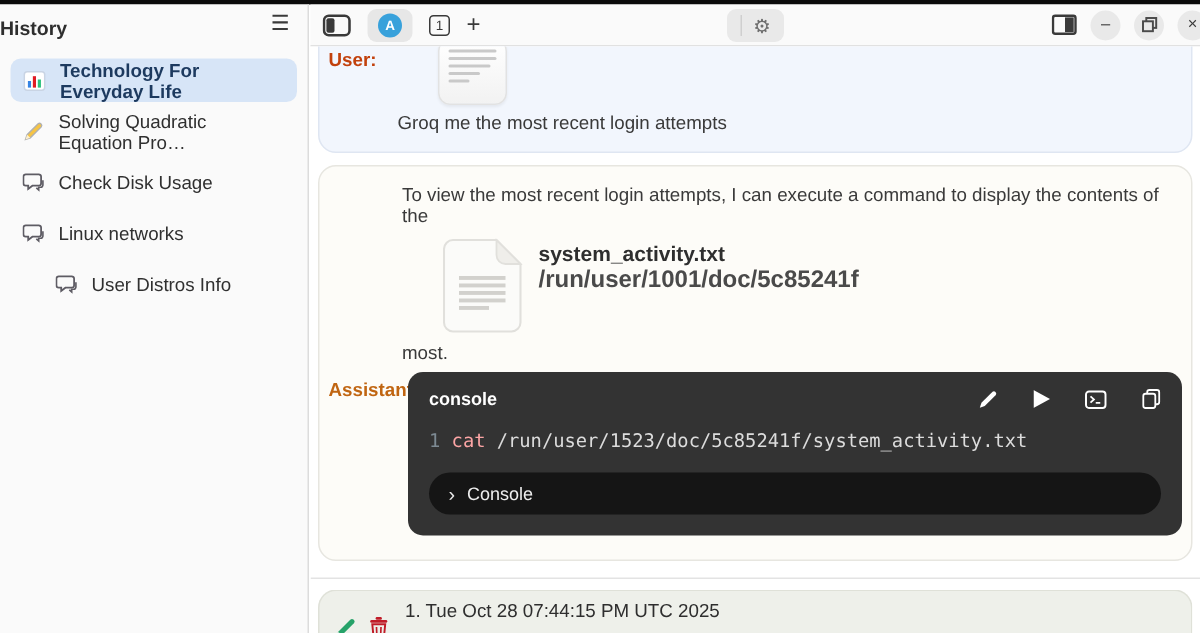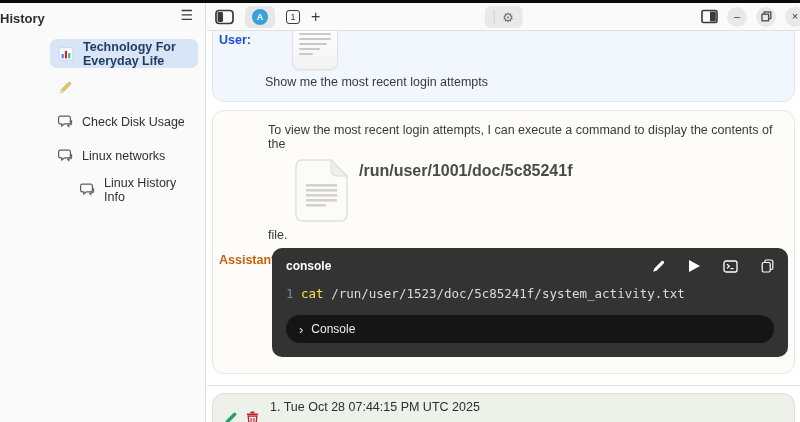--- a/index.html
+++ b/index.html
@@ -7,21 +7,21 @@
   body { font-family:"Liberation Sans", sans-serif; background:#ffffff; }
   .screen { position:relative; width:800px; height:422px; overflow:hidden; background:#ffffff; }
 
   .top-strip { position:absolute; left:0; top:0; width:800px; height:3px; background:#0b0b0b; }
 
   
   .sidebar { position:absolute; left:0; top:3px; bottom:0; width:206px; background:#fafafa; border-right:1px solid #dcdcdc; }
   .sidebar-header { position:relative; height:30px; display:flex; align-items:center; justify-content:flex-start; }
   .sidebar-title { font-size:13px; font-weight:700; color:#2e2e2e; }
   .hamburger { position:absolute; right:12px; top:5px; font-size:14px; color:#3a3a3a; background:none; border:none; cursor:pointer; line-height:1; }
-  .side-items { padding:6px 7px 0 7px;margin-left:43px; }
+  .side-items { padding:6px 7px 0 7px; }
   .side-item { display:flex; align-items:center; gap:9px; height:29px; margin-bottom:5px; padding:0 8px; border-radius:7px; font-size:12.5px; color:#303030; cursor:pointer; }
   .side-item.selected { background:#d7e5f7; font-weight:700; color:#1d3a5f; }
   .side-item.indent { margin-left:22px; }
   .side-item svg { flex:0 0 auto; }
 
   
   .headerbar { position:absolute; left:207px; top:3px; right:0; height:28px; background:#fafafa; border-bottom:1px solid #e1e1e1; display:flex; align-items:center; padding:0 8px; }
   .hb-left { display:flex; align-items:center; gap:11px; }
   .icon-btn { background:none; border:none; display:flex; align-items:center; justify-content:center; cursor:pointer; padding:0; }
   .tab-pill { width:30px; height:22px; background:#e7e7e7; border-radius:6px; display:flex; align-items:center; justify-content:center; border:none; cursor:pointer; }
@@ -35,42 +35,42 @@
   .hb-right { margin-left:auto; display:flex; align-items:center; gap:9px; }
   .win-circle { width:20px; height:20px; border-radius:50%; background:#e9e9e9; border:none; color:#3a3a3a; font-size:11px; display:flex; align-items:center; justify-content:center; cursor:pointer; line-height:1; }
   .win-close { margin-right:-13px; }
 
   
   .content { position:absolute; left:207px; top:31px; right:0; bottom:0; background:#ffffff; overflow:hidden; padding:0 5px; }
 
   .card { border-radius:12px; }
   .user-card { margin-top:-16px; background:#f2f6fd; border:1px solid #dfe6f2; padding:10px 12px 12px 6px; }
   .user-row { display:flex; align-items:flex-start; }
-  .user-label { width:56px; font-size:12.5px; font-weight:700; color:#1d4ed8; margin-top:7px; }
+  .user-label { width:56px; font-size:12.5px; font-weight:700; color:#c2410c; margin-top:7px; }
   .doc-thumb { width:46px; height:44px; margin-left:17px; background:linear-gradient(#ffffff,#f2f2f2); border:1px solid #e2e2e2; border-radius:8px; box-shadow:0 1px 2px rgba(0,0,0,.06); padding:6px 6px; overflow:hidden; }
   .doc-thumb i { display:block; height:2px; background:#c9c9c9; margin-bottom:3px; border-radius:1px; }
   .doc-thumb i:nth-child(1){width:32px}.doc-thumb i:nth-child(2){width:32px}.doc-thumb i:nth-child(3){width:28px}.doc-thumb i:nth-child(4){width:21px}.doc-thumb i:nth-child(5){width:14px}
   .user-msg { margin:5px 0 0 46px; font-size:12.5px; color:#3a3a3a; }
 
   .assistant-card { margin-top:8px; background:#fdfcf8; border:1px solid #e7e6e0; padding:12px 6px 16px 6px; }
   .a-intro { margin-left:49px; font-size:12.5px; color:#3a3a3a; }
   .file-row { display:flex; gap:10px; margin:8px 0 0 76px; align-items:flex-start; }
   .file-meta { padding-top:2px; }
   .file-name { font-size:14px; font-weight:700; color:#2e2e2e; }
   .file-path { font-size:16px; font-weight:700; color:#4a4a4a; margin-top:1px; }
   .a-after { margin:6px 0 0 49px; font-size:12.5px; color:#3a3a3a; }
   .assistant-row { display:flex; margin-top:6px; }
   .assistant-label { width:53px; flex:0 0 53px; font-size:12.5px; font-weight:700; color:#c06511; padding-top:5px; }
   .console { flex:1; background:#333333; border-radius:10px; padding:11px 14px 14px 14px; }
   .console-head { display:flex; align-items:center; }
   .console-title { font-size:12px; font-weight:700; color:#ffffff; }
   .console-actions { margin-left:auto; display:flex; gap:23px; align-items:center; }
   .code-line { margin-top:13px; font-family:"DejaVu Sans Mono", monospace; font-size:12.5px; white-space:pre; }
   .ln { color:#7d8a93; }
-  .kw { color:#fde047; }
+  .kw { color:#fca5a5; }
   .args { color:#dcdcdc; }
   .expander { margin-top:14px; background:#151515; border-radius:14px; padding:7px 13px; display:flex; align-items:center; gap:8px; cursor:pointer; }
   .expander .chev { color:#e8e8e8; font-size:13px; line-height:1; }
   .expander .exp-label { color:#ededed; font-size:12px; }
 
   .divider { margin:11px -5px 0 -5px; height:1px; background:#e3e3e3; }
 
   .result-card { margin-top:7px; background:#eef0ea; border:1px solid #dfe1d8; border-bottom:none; border-radius:12px 12px 0 0; padding:5px 12px 24px 10px; display:flex; }
   .result-actions { display:flex; gap:8px; align-items:center; align-self:flex-start; margin-top:12px; }
   .result-text { margin-left:11px; }
@@ -95,41 +95,42 @@
             <rect x="6.9" y="4.8" width="2.1" height="7.6" fill="#e01b24"></rect>
             <rect x="10.2" y="7" width="2.1" height="5.4" fill="#2ec27e"></rect>
           </svg>
         <span>Technology For Everyday Life</span>
       </div>
       <div class="side-item">
         <svg width="15" height="15" viewBox="0 0 15 15">
             <path d="M2 13 L3.1 9.8 L10.4 2.5 a1.5 1.5 0 0 1 2.1 2.1 L5.2 11.9 Z" fill="#f6c444" stroke="#b0b0b0" stroke-width="0.9"></path>
             <path d="M2 13 L3.1 9.8 L5.2 11.9 Z" fill="#fdf0cf"></path>
           </svg>
+        <span>Solving Quadratic Equation Pro…</span>
       </div>
       <div class="side-item">
         <svg width="15" height="14" viewBox="0 0 15 14">
             <path d="M2.2 1.2 h8.6 a1.6 1.6 0 0 1 1.6 1.6 v4.4 a1.6 1.6 0 0 1 -1.6 1.6 H6.6 L3.8 11 V8.8 H2.2 A1.6 1.6 0 0 1 .6 7.2 V2.8 A1.6 1.6 0 0 1 2.2 1.2 Z" fill="none" stroke="#5e5c64" stroke-width="1.2"></path>
             <path d="M13.6 5.2 v3.2 a1.4 1.4 0 0 1 -1.4 1.4 h-1.4 v1.8 l-1.6-1.4" fill="none" stroke="#5e5c64" stroke-width="1.1"></path>
           </svg>
         <span>Check Disk Usage</span>
       </div>
       <div class="side-item">
         <svg width="15" height="14" viewBox="0 0 15 14">
             <path d="M2.2 1.2 h8.6 a1.6 1.6 0 0 1 1.6 1.6 v4.4 a1.6 1.6 0 0 1 -1.6 1.6 H6.6 L3.8 11 V8.8 H2.2 A1.6 1.6 0 0 1 .6 7.2 V2.8 A1.6 1.6 0 0 1 2.2 1.2 Z" fill="none" stroke="#5e5c64" stroke-width="1.2"></path>
             <path d="M13.6 5.2 v3.2 a1.4 1.4 0 0 1 -1.4 1.4 h-1.4 v1.8 l-1.6-1.4" fill="none" stroke="#5e5c64" stroke-width="1.1"></path>
           </svg>
         <span>Linux networks</span>
       </div>
       <div class="side-item indent">
         <svg width="15" height="14" viewBox="0 0 15 14">
             <path d="M2.2 1.2 h8.6 a1.6 1.6 0 0 1 1.6 1.6 v4.4 a1.6 1.6 0 0 1 -1.6 1.6 H6.6 L3.8 11 V8.8 H2.2 A1.6 1.6 0 0 1 .6 7.2 V2.8 A1.6 1.6 0 0 1 2.2 1.2 Z" fill="none" stroke="#5e5c64" stroke-width="1.2"></path>
             <path d="M13.6 5.2 v3.2 a1.4 1.4 0 0 1 -1.4 1.4 h-1.4 v1.8 l-1.6-1.4" fill="none" stroke="#5e5c64" stroke-width="1.1"></path>
           </svg>
-        <span>Linux History Info</span>
+        <span>User Distros Info</span>
       </div>
     </nav>
   </aside>
 
   <header class="headerbar">
     <div class="hb-left">
       <button class="icon-btn">
         <svg width="19" height="16" viewBox="0 0 19 16">
             <rect x="1" y="1.5" width="17" height="13" rx="3.2" fill="none" stroke="#3a3a3a" stroke-width="1.7"></rect>
             <rect x="2.6" y="3.1" width="5.4" height="9.8" rx="1.4" fill="#3a3a3a"></rect>
@@ -171,44 +172,45 @@
       <div class="user-row">
         <span class="user-label">User:</span>
         <div class="doc-thumb">
             <i></i>
             <i></i>
             <i></i>
             <i></i>
             <i></i>
           </div>
       </div>
-      <p class="user-msg">Show me the most recent login attempts</p>
+      <p class="user-msg">Groq me the most recent login attempts</p>
     </section>
 
     <section class="card assistant-card">
       <p class="a-intro">To view the most recent login attempts, I can execute a command to display the contents of the</p>
 
       <div class="file-row">
         <svg width="54" height="63" viewBox="0 0 54 63">
           <path d="M7 1 h29 L52 17 v39 a6 6 0 0 1 -6 6 H7 a6 6 0 0 1 -6 -6 V7 a6 6 0 0 1 6 -6 Z" fill="#fbfbf9" stroke="#e1e0dc" stroke-width="1.4"></path>
           <path d="M36 1 L52 17 H42 a6 6 0 0 1 -6 -6 Z" fill="#efeeea" stroke="#e1e0dc" stroke-width="1.2"></path>
           <g fill="#d2d1cd">
             <rect x="11" y="25" width="31" height="2.6"></rect>
               <rect x="11" y="30" width="31" height="2.6"></rect>
             <rect x="11" y="35" width="31" height="2.6"></rect>
               <rect x="11" y="40" width="31" height="2.6"></rect>
             <rect x="11" y="45" width="20" height="2.6"></rect>
           </g>
         </svg>
         <div class="file-meta">
+          <div class="file-name">system_activity.txt</div>
           <div class="file-path">/run/user/1001/doc/5c85241f</div>
         </div>
       </div>
 
-      <p class="a-after">file.</p>
+      <p class="a-after">most.</p>
 
       <div class="assistant-row">
         <span class="assistant-label">Assistant:</span>
 
         <div class="console">
           <div class="console-head">
             <span class="console-title">console</span>
             <div class="console-actions">
               <button class="icon-btn">
                 <svg width="14" height="14" viewBox="0 0 14 14">

